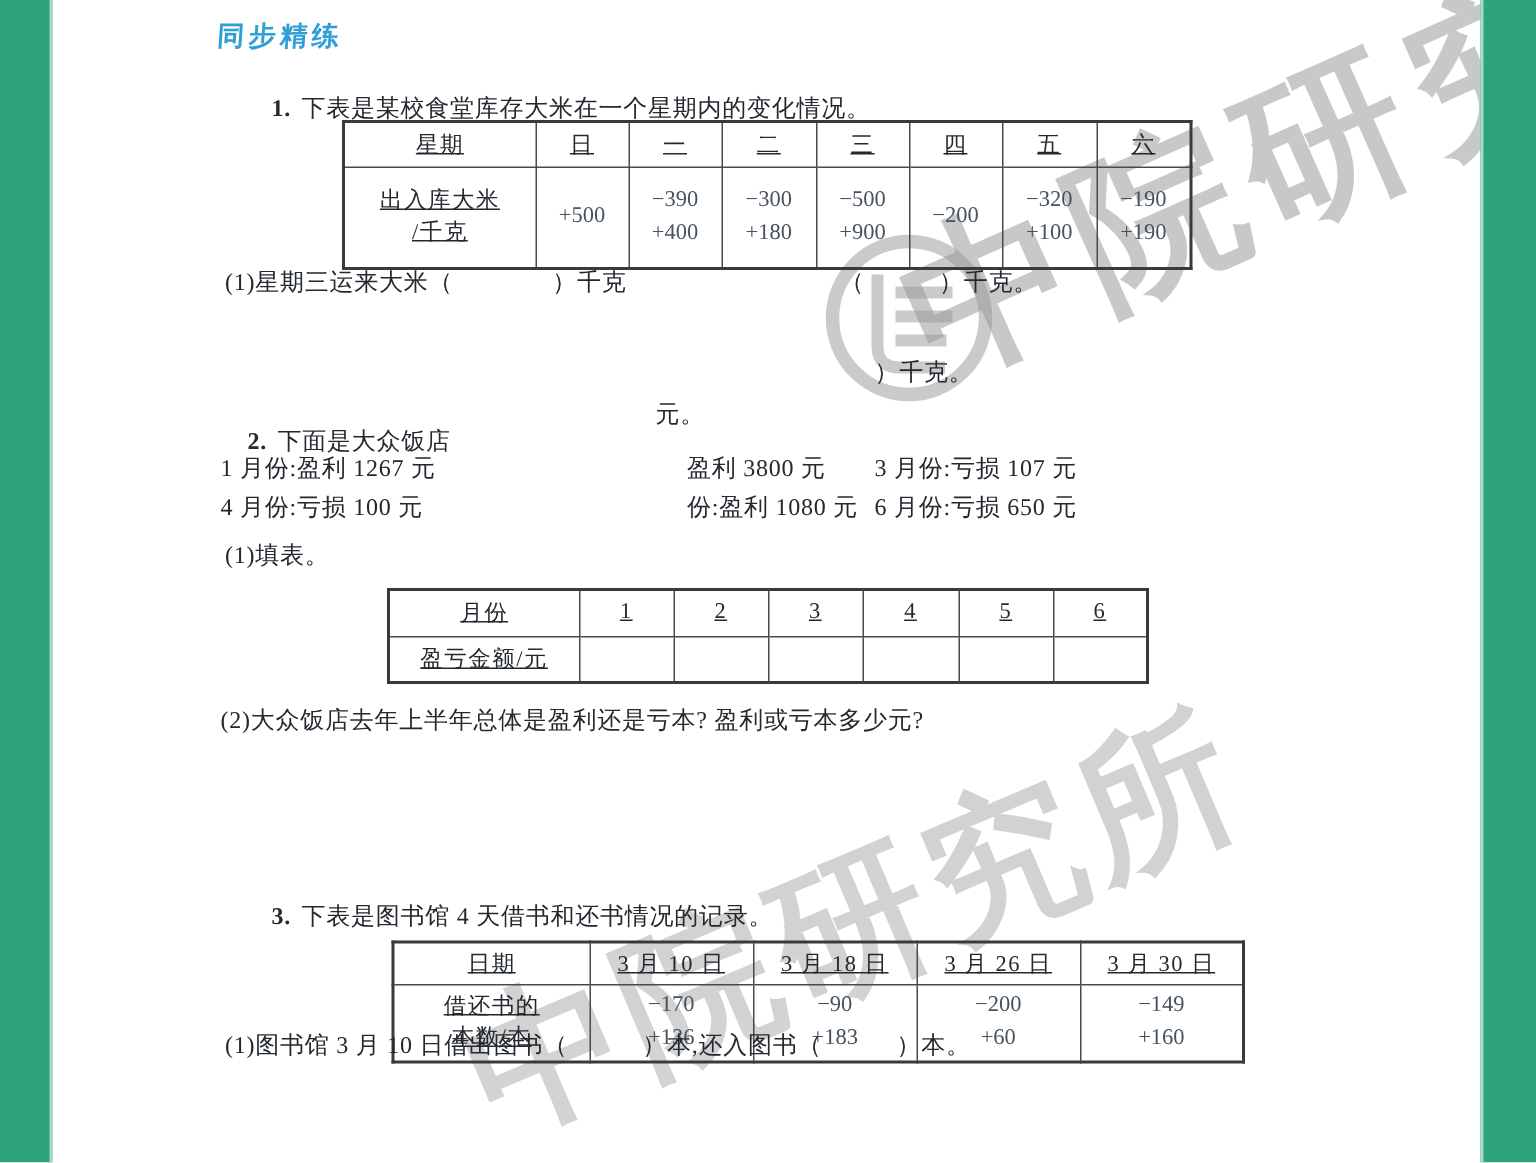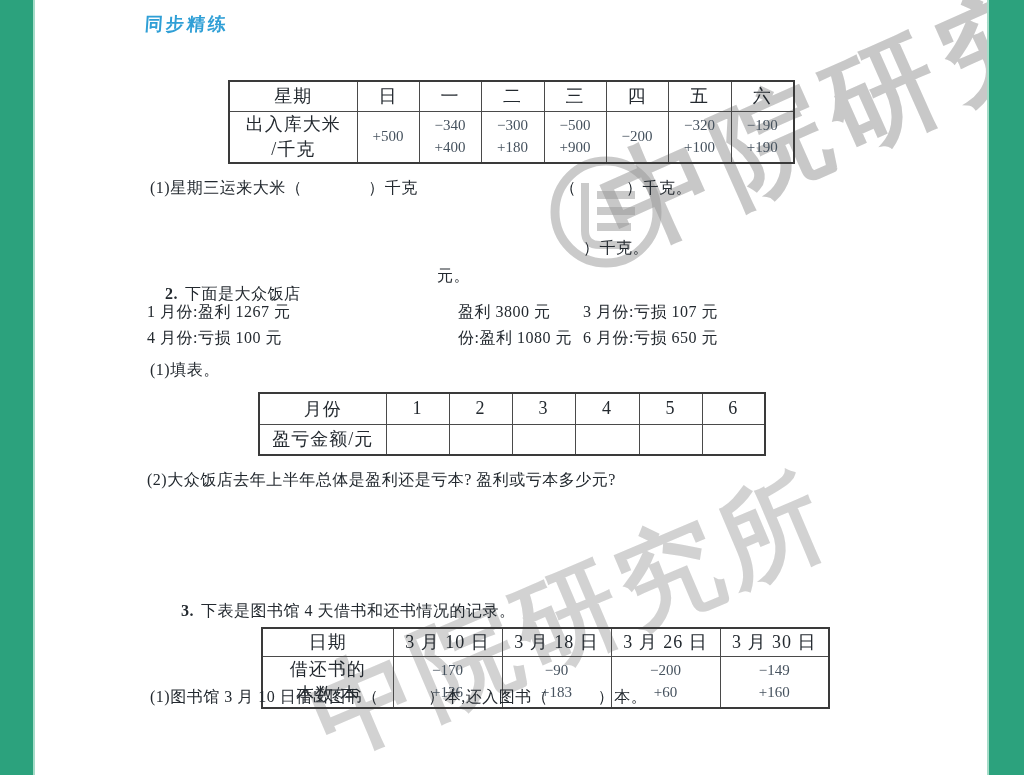--- a/index.html
+++ b/index.html
@@ -27,21 +27,21 @@
     font-size:18px;font-weight:bold;letter-spacing:3px;color:#2f9fd6;
     font-family:"Liberation Sans","DejaVu Sans",sans-serif;transform:skewX(-4deg);}
   
   .line{position:absolute;z-index:2;font-size:16px;white-space:pre;letter-spacing:.5px;}
   .qnum{font-weight:bold;margin-right:7px;}
   
   table.tbl{position:absolute;z-index:2;border-collapse:collapse;table-layout:fixed;
     border:2px solid #3a3a3a;}
   table.tbl td{border:1px solid #4a4a4a;text-align:center;vertical-align:middle;
     font-size:15px;padding:0;overflow:hidden;}
-  table.tbl td.lab{font-size:18px;letter-spacing:1px;}
+  table.tbl td.lab{font-size:15px;letter-spacing:1px;text-decoration:underline;}
   table.tbl td.val{color:#46525e;font-size:15px;}
   table.tbl td.val div{line-height:1.45;}
   table.tbl td.lab div{line-height:1.4;}
 </style>
 </head>
 <body>
 
 <div class="page">
 
   <div class="wm wm-top">中院研究</div>
@@ -49,20 +49,23 @@
   <svg class="wm-emblem" width="118" height="118" viewBox="0 0 118 118">
     <circle cx="59" cy="59" r="51" fill="none" stroke="#979797" stroke-width="9"></circle>
     <path d="M38 30 v48 q0 14 15 14 h30" fill="none" stroke="#979797" stroke-width="8"></path>
     <line x1="50" y1="42" x2="88" y2="42" stroke="#979797" stroke-width="8"></line>
     <line x1="50" y1="58" x2="88" y2="58" stroke="#979797" stroke-width="8"></line>
     <line x1="50" y1="74" x2="84" y2="74" stroke="#979797" stroke-width="8"></line>
   </svg>
 
   <div class="brand">同步精练</div>
 
+  <div class="line" style="left:163px;top:44px;">
+    <span class="qnum">1.</span><span>下表是某校食堂库存大米在一个星期内的变化情况。</span>
+  </div>
 
   <table class="tbl" style="left:228px;top:80px;width:565px;">
     <colgroup>
       <col style="width:128px">
         <col style="width:62px">
         <col style="width:62px">
         <col style="width:63px">
       <col style="width:62px">
         <col style="width:62px">
         <col style="width:63px">
@@ -72,31 +75,31 @@
         <tr style="height:30px;">
       <td class="lab">星期</td>
       <td class="lab">日</td>
       <td class="lab">一</td>
       <td class="lab">二</td>
       <td class="lab">三</td>
       <td class="lab">四</td>
       <td class="lab">五</td>
       <td class="lab">六</td>
     </tr>
-    <tr style="height:52px;">
+    <tr style="height:68px;">
       <td class="lab">
         <div>出入库大米</div>
         <div>/千克</div>
       </td>
       <td class="val">
             <div>+500</div>
             <div></div>
           </td>
       <td class="val">
-            <div>−340</div>
+            <div>−390</div>
             <div>+400</div>
           </td>
       <td class="val">
             <div>−300</div>
             <div>+180</div>
           </td>
       <td class="val">
             <div>−500</div>
             <div>+900</div>
           </td>

